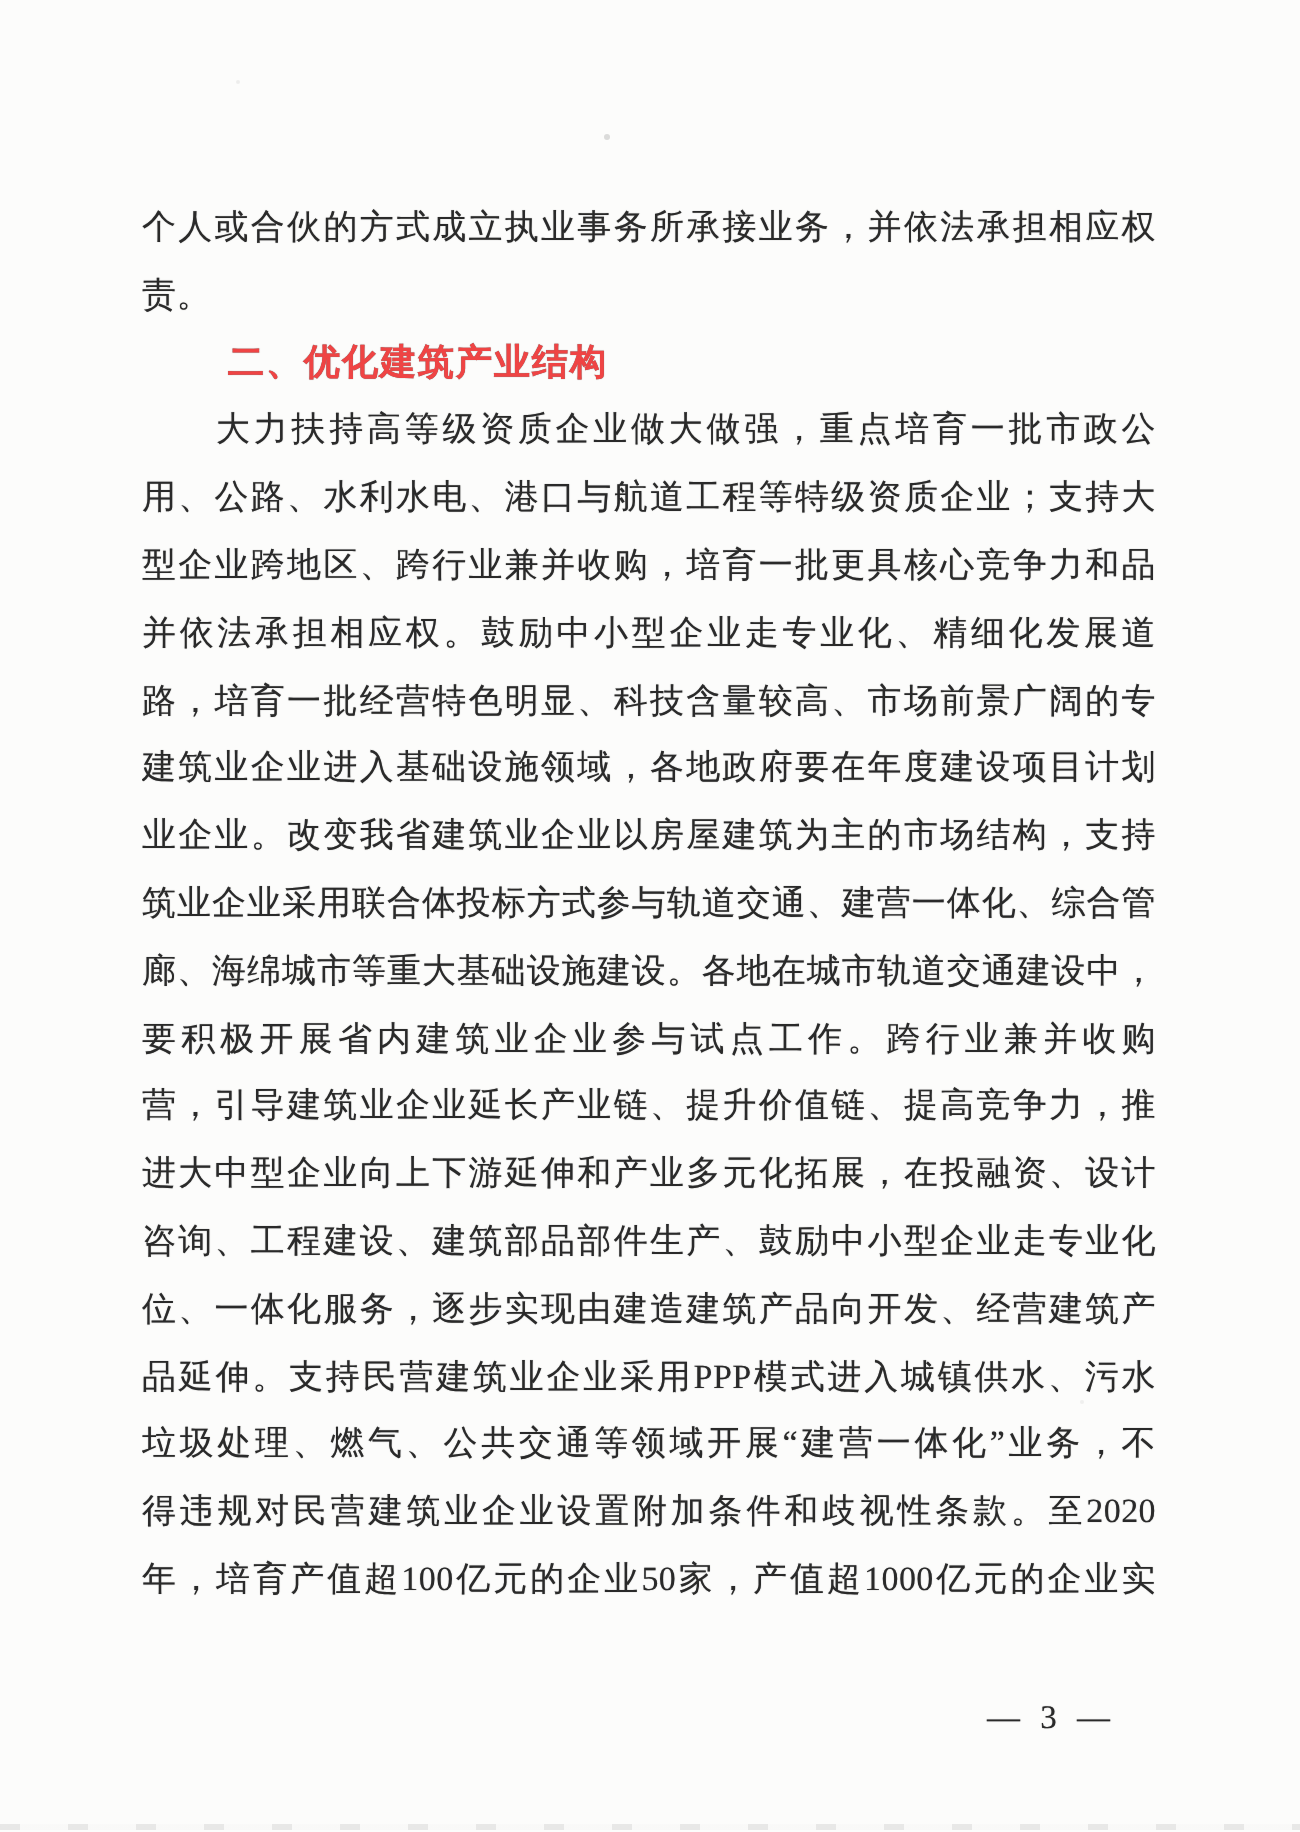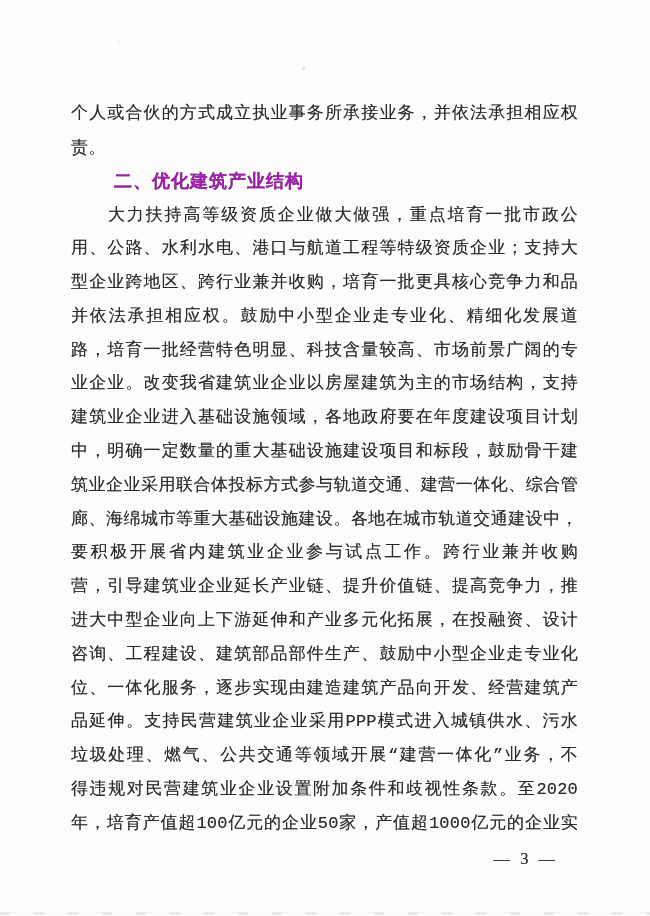--- a/index.html
+++ b/index.html
@@ -48,37 +48,36 @@
     color: #2a2a2a;
     letter-spacing: 0.2px;
     white-space: normal;
     overflow: hidden;
     text-shadow: 0 0 0.5px rgba(45, 45, 45, 0.55);
   }
   .line.justify {
     text-align: justify;
     text-align-last: justify;
     text-justify: inter-character;
-    font-family: Liberation Mono, monospace;
   }
   .line.first {
     padding-left: 37px;
     text-align: justify;
     text-align-last: justify;
     text-justify: inter-character;
   }
   .line.left {
     text-align: left;
   }
   .line.heading {
     padding-left: 43px;
     font-family: "Liberation Sans", "DejaVu Sans", sans-serif;
     font-weight: 700;
     font-size: 18px;
-    color: #a21caf;
+    color: #ef4444;
     letter-spacing: 1px;
     text-shadow: 0 0 0.4px rgba(20, 20, 20, 0.7);
   }
   .page-number {
     position: absolute;
     top: 849px;
     right: 92px;
     font-size: 16.5px;
     line-height: 20px;
     color: #2a2a2a;
@@ -93,23 +92,22 @@
 
   <div class="text-block">
       <div class="line justify">个人或合伙的方式成立执业事务所承接业务，并依法承担相应权</div>
       <div class="line left">责。</div>
       <div class="line heading">二、优化建筑产业结构</div>
       <div class="line first">大力扶持高等级资质企业做大做强，重点培育一批市政公</div>
       <div class="line justify">用、公路、水利水电、港口与航道工程等特级资质企业；支持大</div>
       <div class="line justify">型企业跨地区、跨行业兼并收购，培育一批更具核心竞争力和品</div>
       <div class="line justify">并依法承担相应权。鼓励中小型企业走专业化、精细化发展道</div>
       <div class="line justify">路，培育一批经营特色明显、科技含量较高、市场前景广阔的专</div>
+      <div class="line justify">建筑业企业进入基础设施领域，各地政府要在年度建设项目计划</div>
       <div class="line justify">业企业。改变我省建筑业企业以房屋建筑为主的市场结构，支持</div>
-      <div class="line justify">建筑业企业进入基础设施领域，各地政府要在年度建设项目计划</div>
-      <div class="line justify">中，明确一定数量的重大基础设施建设项目和标段，鼓励骨干建</div>
       <div class="line justify">筑业企业采用联合体投标方式参与轨道交通、建营一体化、综合管</div>
       <div class="line justify">廊、海绵城市等重大基础设施建设。各地在城市轨道交通建设中，</div>
       <div class="line justify">要积极开展省内建筑业企业参与试点工作。跨行业兼并收购</div>
       <div class="line justify">营，引导建筑业企业延长产业链、提升价值链、提高竞争力，推</div>
       <div class="line justify">进大中型企业向上下游延伸和产业多元化拓展，在投融资、设计</div>
       <div class="line justify">咨询、工程建设、建筑部品部件生产、鼓励中小型企业走专业化</div>
       <div class="line justify">位、一体化服务，逐步实现由建造建筑产品向开发、经营建筑产</div>
       <div class="line justify">品延伸。支持民营建筑业企业采用PPP模式进入城镇供水、污水</div>
       <div class="line justify">垃圾处理、燃气、公共交通等领域开展“建营一体化”业务，不</div>
       <div class="line justify">得违规对民营建筑业企业设置附加条件和歧视性条款。至2020</div>

